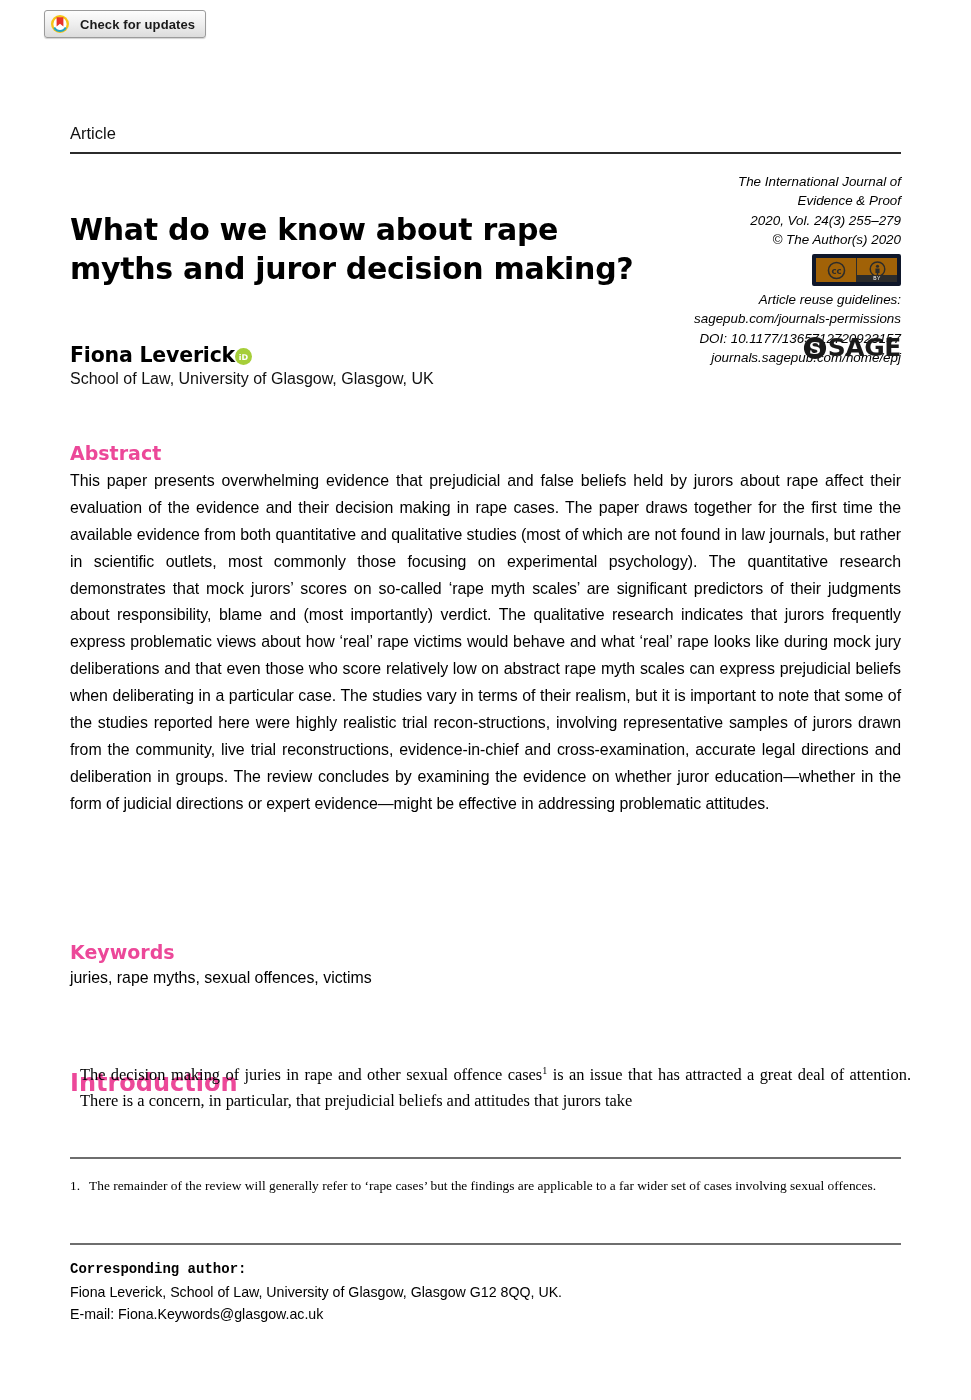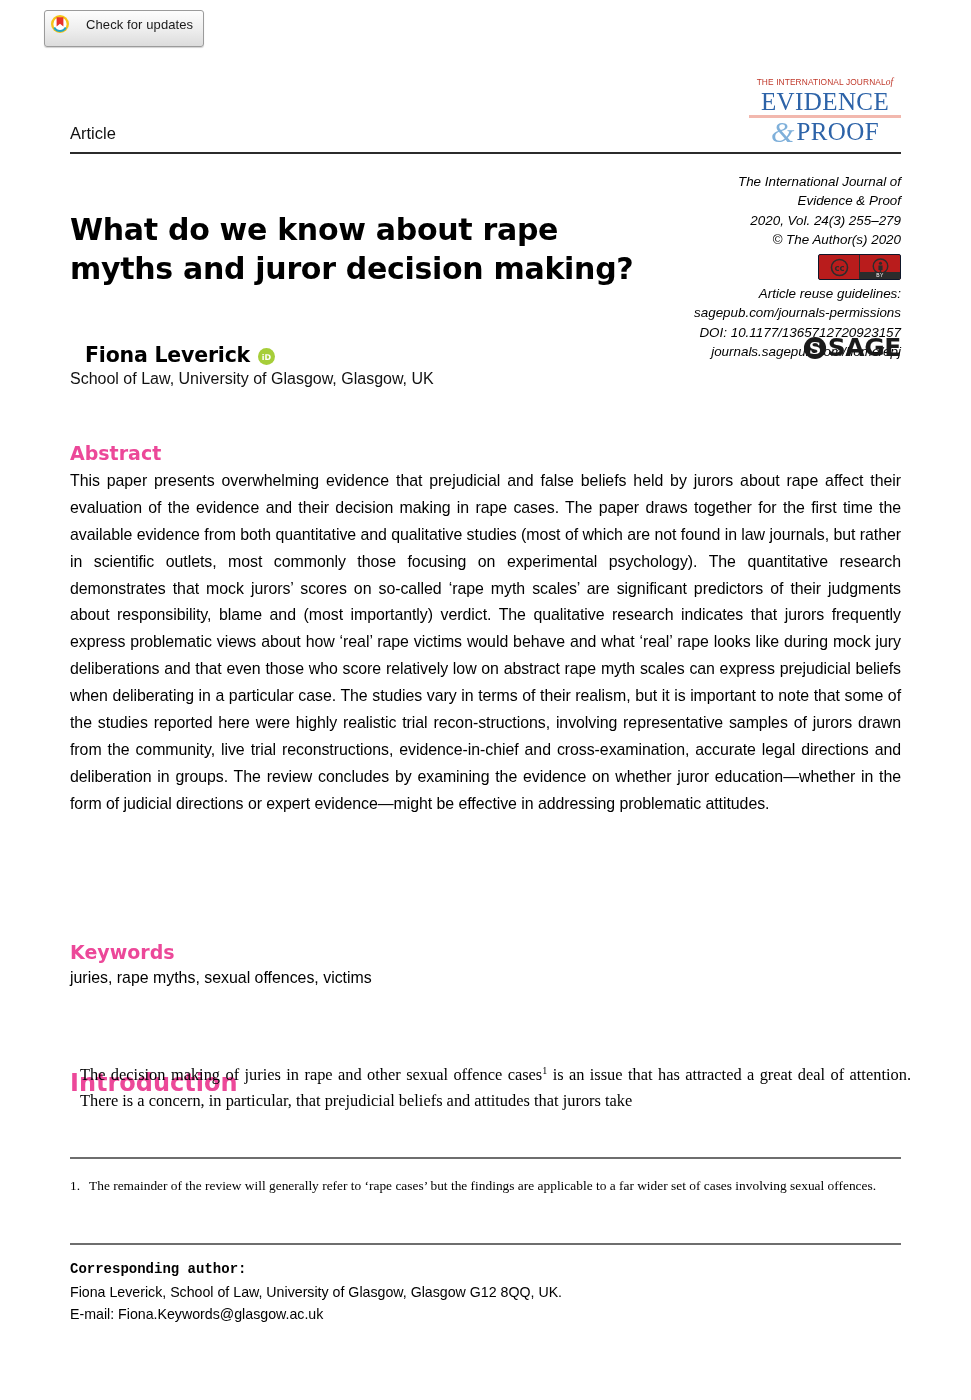--- a/index.html
+++ b/index.html
@@ -22,26 +22,27 @@
     box-sizing: border-box;
   }
 
   
   .crossmark {
     position: absolute;
     left: 44px;
     top: 10px;
     display: flex;
     align-items: center;
-    gap: 16px;
-    padding: 3px 10px 12px 5px;
+    gap: 10px;
+    padding: 3px 10px 3px 5px;
     border: 1px solid #9b9b9b;
     border-radius: 3px;
     background: linear-gradient(to bottom, #fdfdfd 0%, #ededed 55%, #dcdcdc 100%);
     box-shadow: 0 1px 1px rgba(0,0,0,0.18);
+    font-weight: bold;
   }
   .crossmark-label {
     font-size: 13px;
     color: #1a1a1a;
     letter-spacing: .1px;
     white-space: nowrap;
   }
   .crossmark-mark {
     width: 20px;
     height: 20px;
@@ -144,25 +145,25 @@
     width: 210px;
     text-align: right;
     font-size: 13.4px;
     line-height: 1.44;
     color: #000;
   }
   .masthead .line { white-space: nowrap; font-style: italic; }
   .cc-badge {
     display: inline-flex;
     align-items: stretch;
-    border: 1px solid #0f172a;
+    border: 4px solid #0f172a;
     border-radius: 2px;
     overflow: hidden;
     margin: 5px 0 4px 0;
-    background: #b91c1c;
+    background: #a16207;
     height: 24px;
   }
   .cc-cell {
     width: 40px;
     display: flex;
     align-items: center;
     justify-content: center;
     border-right: 1px solid #2c2c2c;
   }
   .cc-cell:last-child { border-right: none; position: relative; }
@@ -191,25 +192,25 @@
     font-family: "DejaVu Sans", sans-serif;
     font-weight: bold;
     font-size: 25px;
     letter-spacing: -0.4px;
     color: #1a1a1a;
   }
 
   
   .author-row {
     position: absolute;
-    left: 85px;
+    left: 70px;
     top: 343px;
     display: flex;
     align-items: center;
-    gap: 8px;
+    gap: 0;
   }
   .author-name {
     font-family: "DejaVu Sans", sans-serif;
     font-weight: bold;
     font-size: 20.5px;
     color: #000;
     letter-spacing: -0.2px;
   }
   .orcid {
     width: 17px;
@@ -327,31 +328,20 @@
       <svg viewBox="0 0 20 20" width="20" height="20">
         <circle cx="10" cy="10" r="9" fill="#f5c518"></circle>
         <circle cx="10" cy="10" r="6.6" fill="#ffffff"></circle>
         <path d="M6.6 3.2 h6.8 v9.2 l-3.4 -2.7 l-3.4 2.7 z" fill="#e8322a"></path>
         <path d="M4.2 13.6 a6.6 6.6 0 0 0 11.6 0" fill="none" stroke="#22a3c4" stroke-width="2.1"></path>
       </svg>
     </span>
     <span class="crossmark-label">Check for updates</span>
   </div>
 
-  <div class="journal-logo">
-    <div class="jl-top">
-      <span>THE INTERNATIONAL JOURNAL</span><span class="of">of</span>
-    </div>
-    <div class="jl-evidence">EVIDENCE</div>
-    <div class="jl-rule"></div>
-    <div class="jl-proof-row">
-      <span class="jl-amp">&amp;</span>
-      <span class="jl-proof">PROOF</span>
-    </div>
-  </div>
 
   <div class="kicker">Article</div>
   <div class="header-rule"></div>
 
   <h1 class="title">What do we know about rape myths and juror decision making?</h1>
 
   <div class="masthead">
     <div class="line">The International Journal of</div>
     <div class="line">Evidence &amp; Proof</div>
     <div class="line">2020, Vol. 24(3) 255–279</div>

